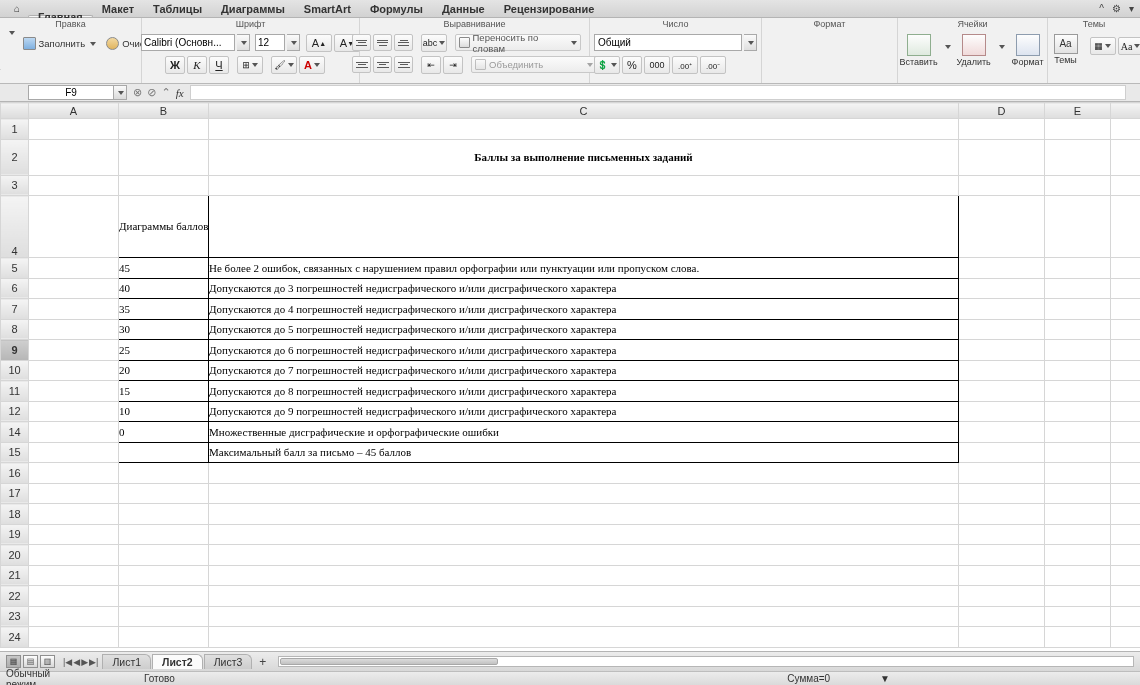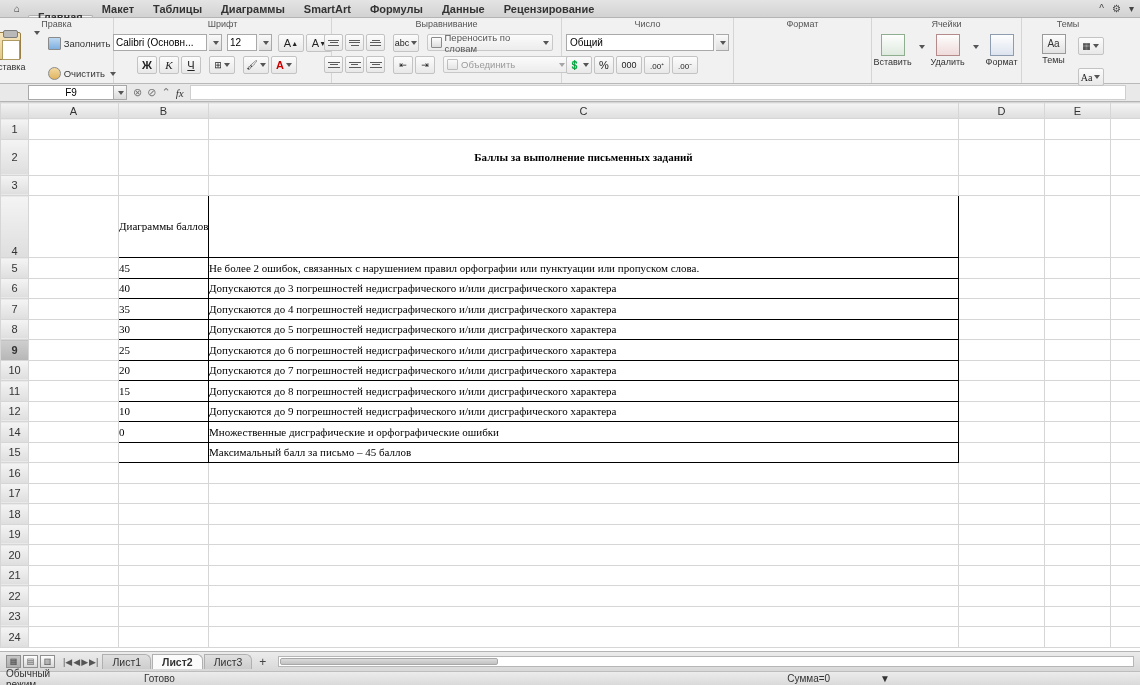--- a/index.html
+++ b/index.html
@@ -113,21 +113,21 @@
     display: flex;
     align-items: center;
     gap: 3px;
     font-size: 9.5px;
     color: #333;
     padding: 1px 3px;
     border: 1px solid transparent;
     cursor: default;
     white-space: nowrap;
   }
-  .col { display: flex; flex-direction: column; gap: 13px; justify-content: space-between; }
+  .col { display: flex; flex-direction: row; gap: 2px; justify-content: space-between; }
   .row { display: flex; flex-direction: row; gap: 2px; align-items: flex-start; }
   .ico-sq {
     width: 13px; height: 13px;
     border: 1px solid #8a8a8a;
     background: linear-gradient(#fdfdfd, #dcdcdc);
     border-radius: 1px;
   }
   .caret {
     width: 0; height: 0;
     border-left: 3px solid transparent;
@@ -426,21 +426,21 @@
     <div class="rtab">Рецензирование</div>
     <div class="ribbon-right">
       <span>^</span>
       <span>⚙</span>
       <span>▾</span>
     </div>
   </div>
 
   <div class="ribbon">
 
-    <div class="rgroup label-top" style="width:114px">
+    <div class="rgroup label-top" style="width:142px">
       <div class="rgroup-title">Правка</div>
       <div class="rgroup-body" style="align-items:flex-start">
         <div class="btn-big">
           <span class="clip-icon"></span>
           <span style="margin-top:3px">Вставка</span>
         </div>
         <div style="display:flex;align-items:center;">
             <span class="caret"></span>
           </div>
         <div class="col" style="margin-left:2px;margin-top:4px;">

